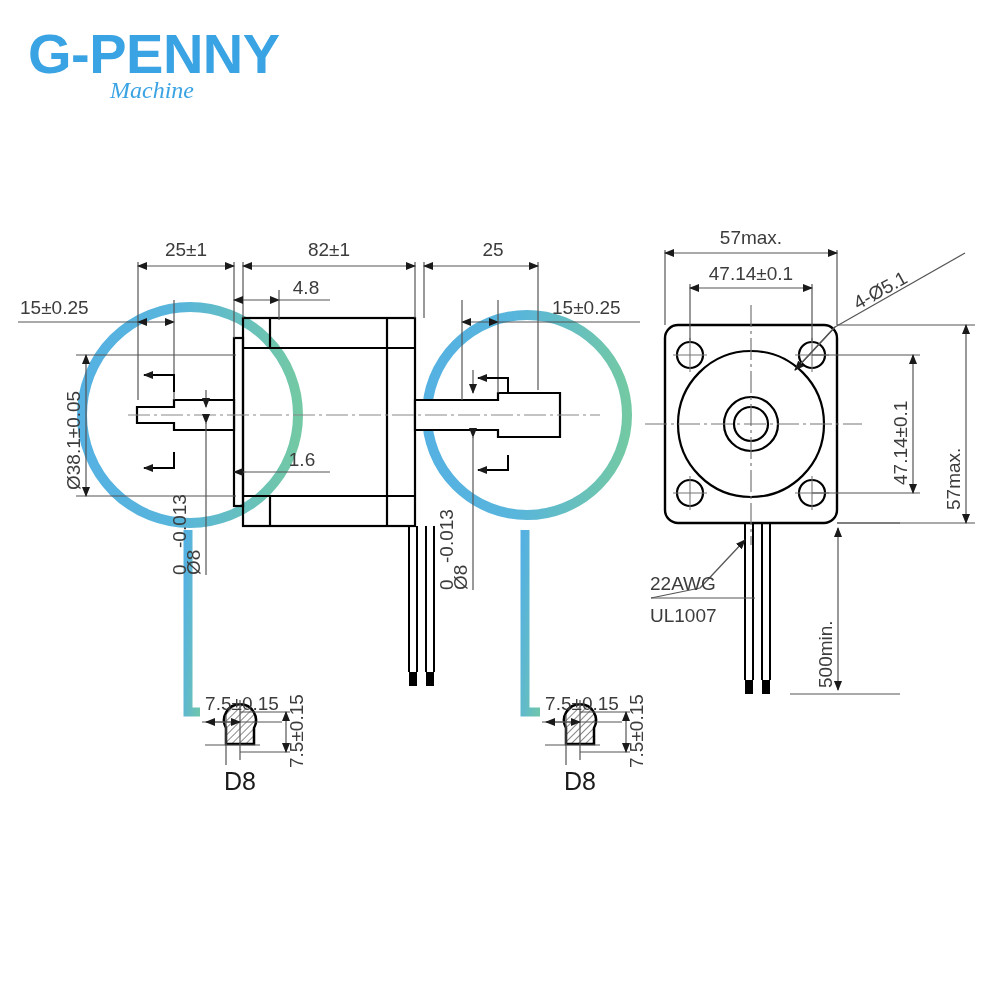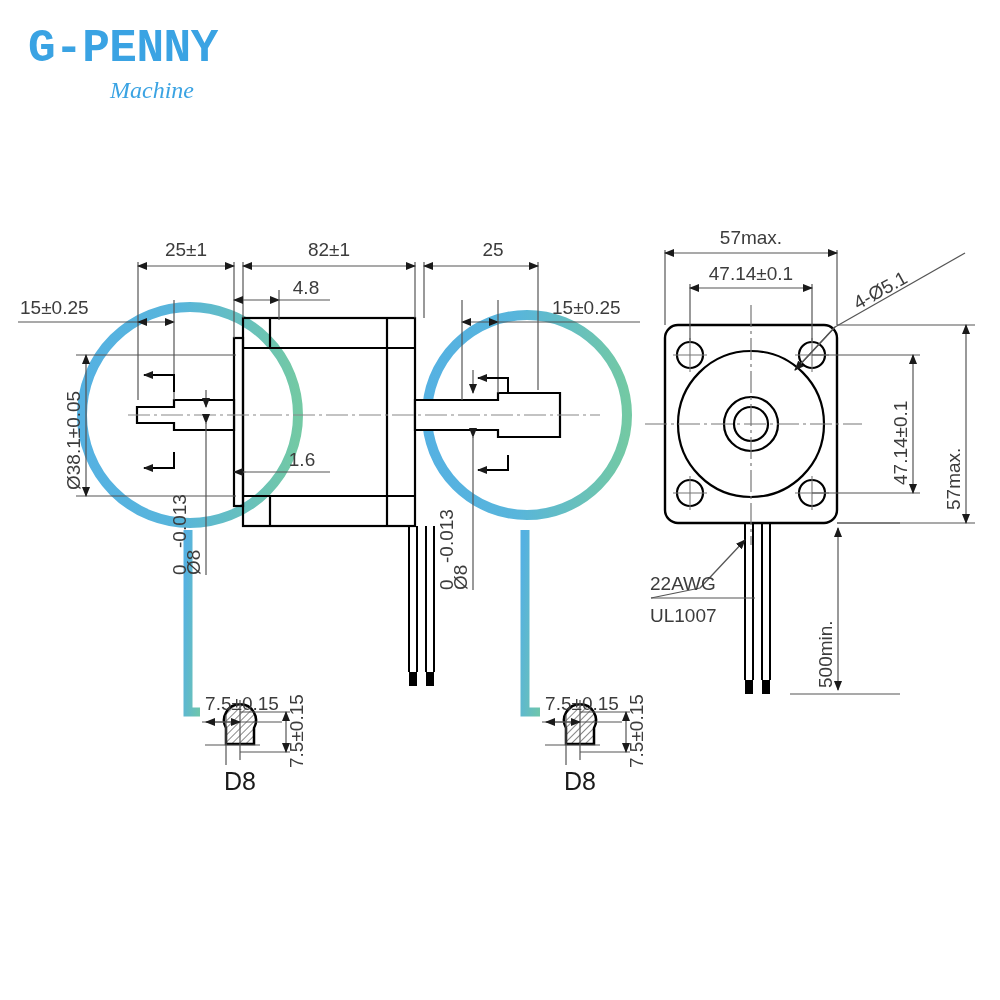--- a/index.html
+++ b/index.html
@@ -26,23 +26,23 @@
     left: 0;
     top: 0;
     width: 380px;
     height: 140px;
     user-select: none;
   }
   #logo .brand {
     position: absolute;
     left: 28px;
     top: 26px;
-    font-family: Liberation Mono, monospace;
+    font-family: Liberation Sans, sans-serif;
     font-weight: bold;
-    font-size: 46px;
+    font-size: 56px;
     letter-spacing: -0.5px;
     color: #3aa3e3;
     line-height: 1;
   }
   #logo .sub {
     position: absolute;
     left: 110px;
     top: 78px;
     font-family: "Liberation Serif", serif;
     font-style: italic;

